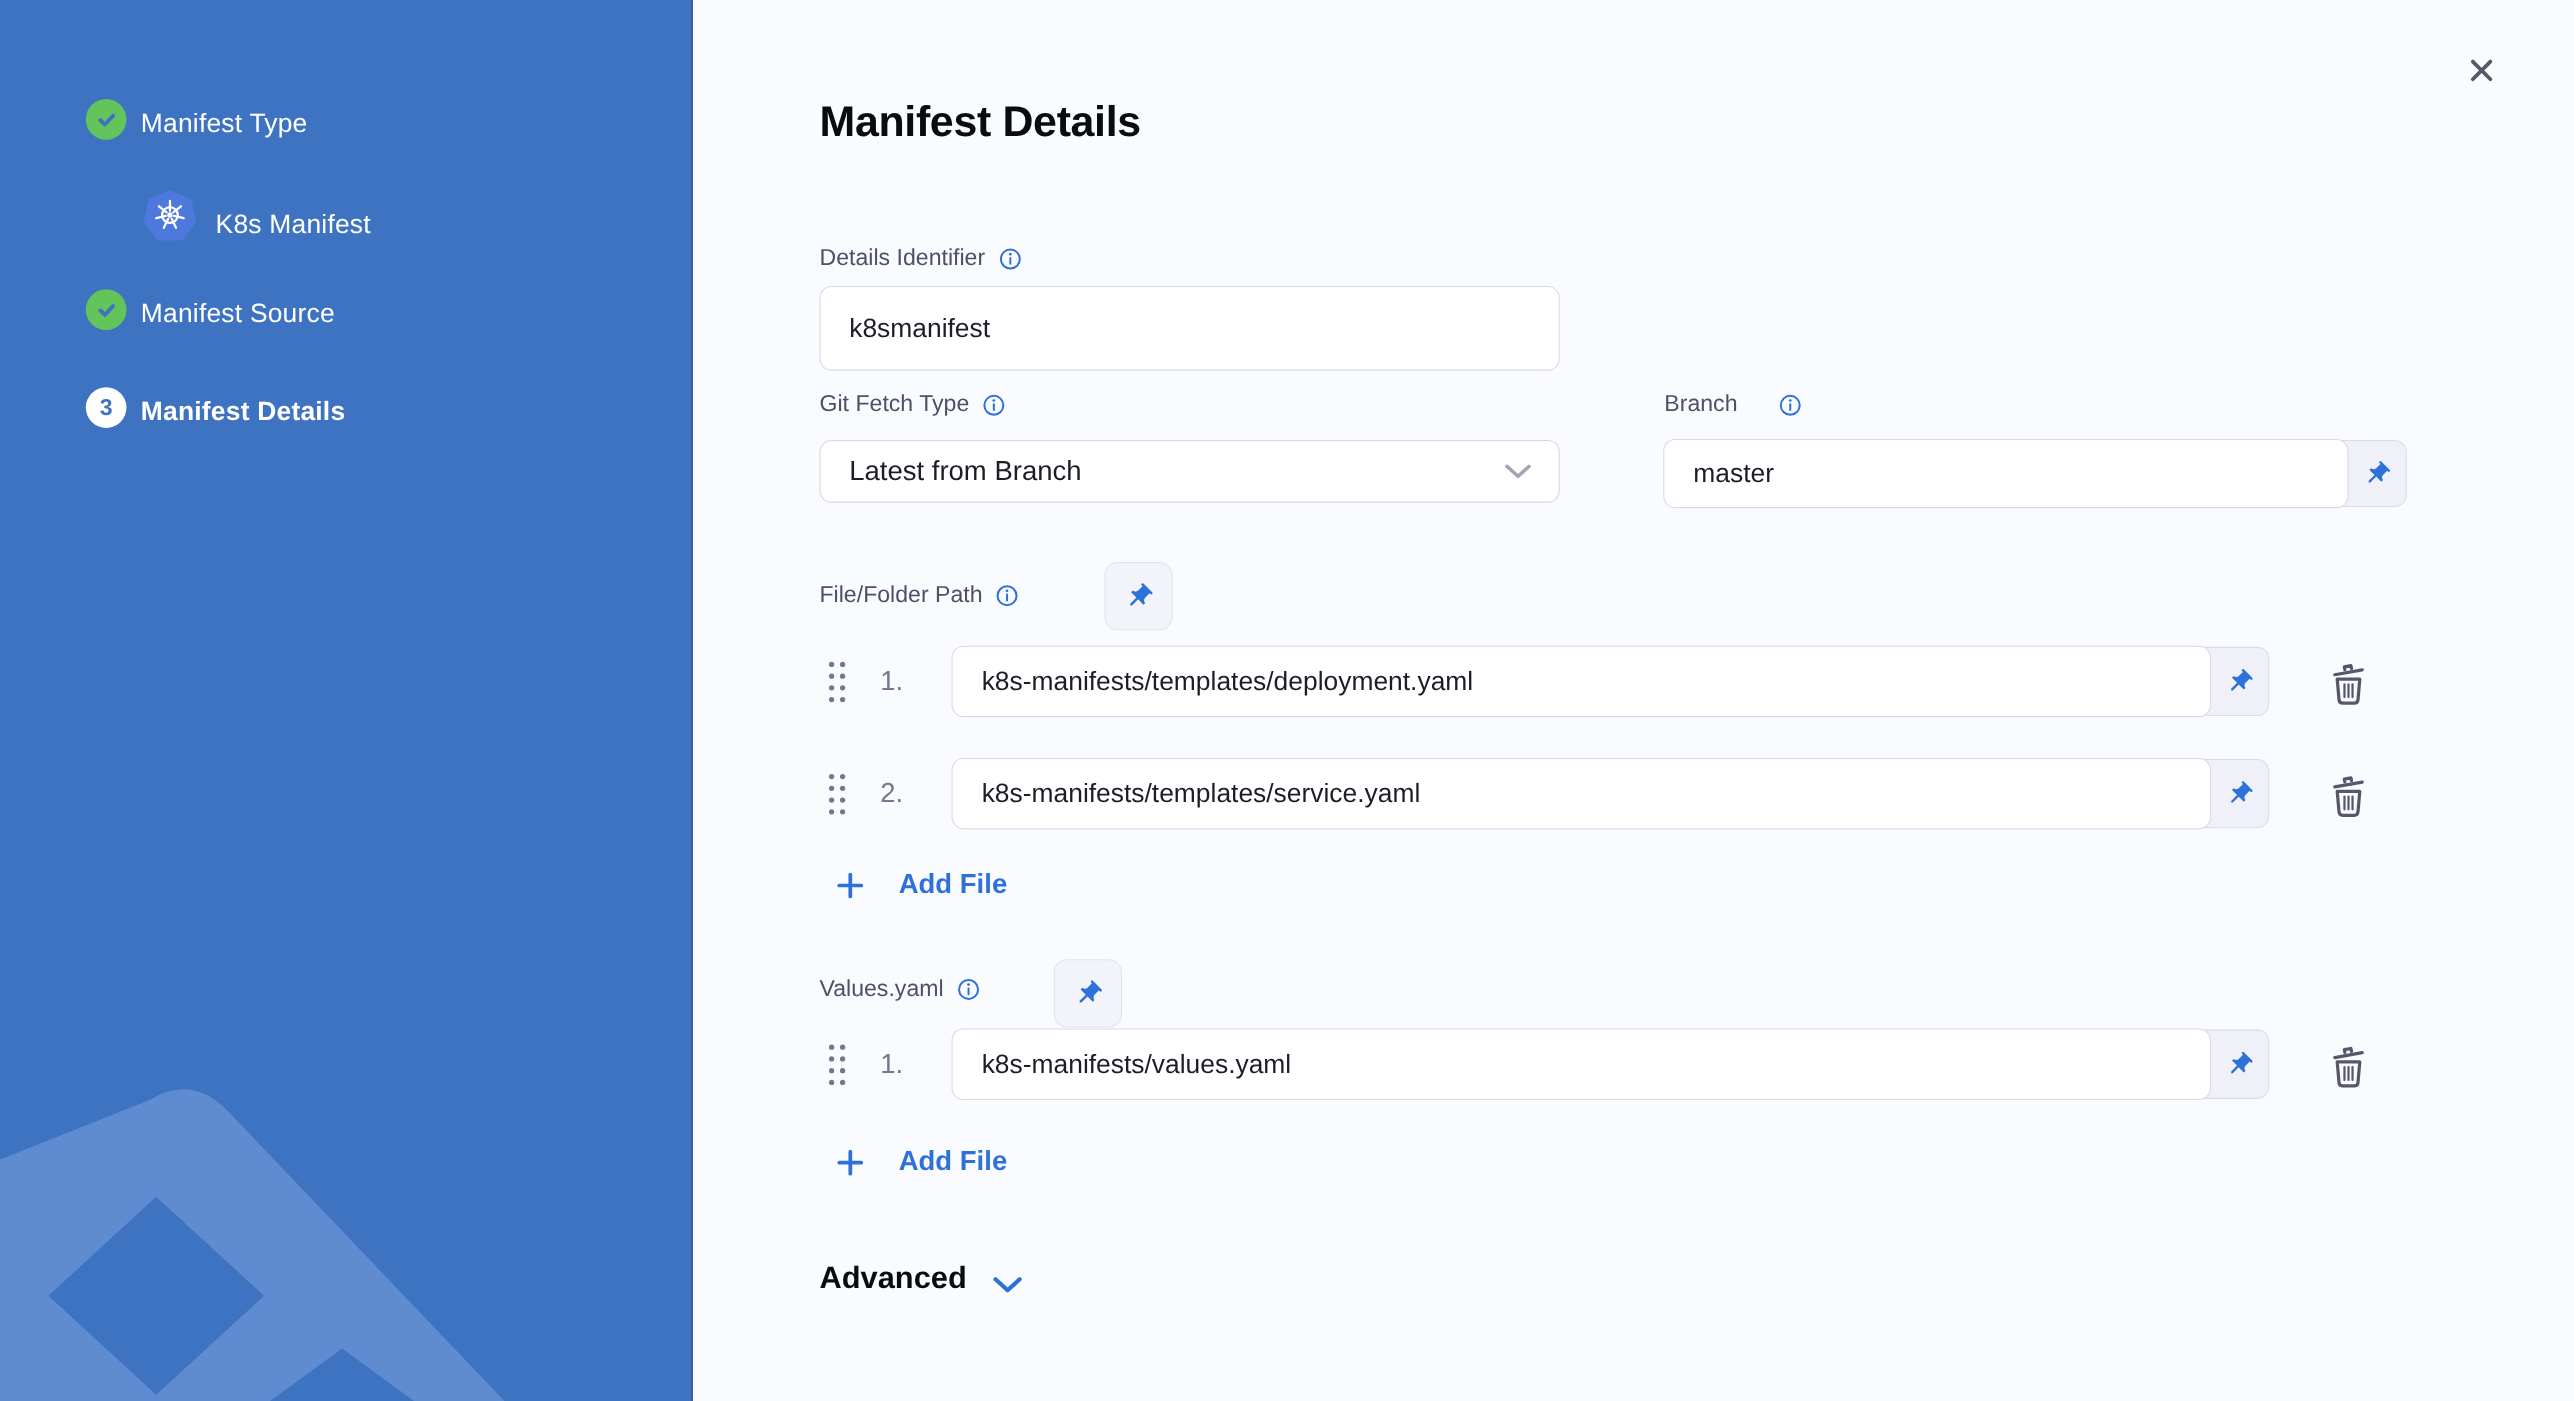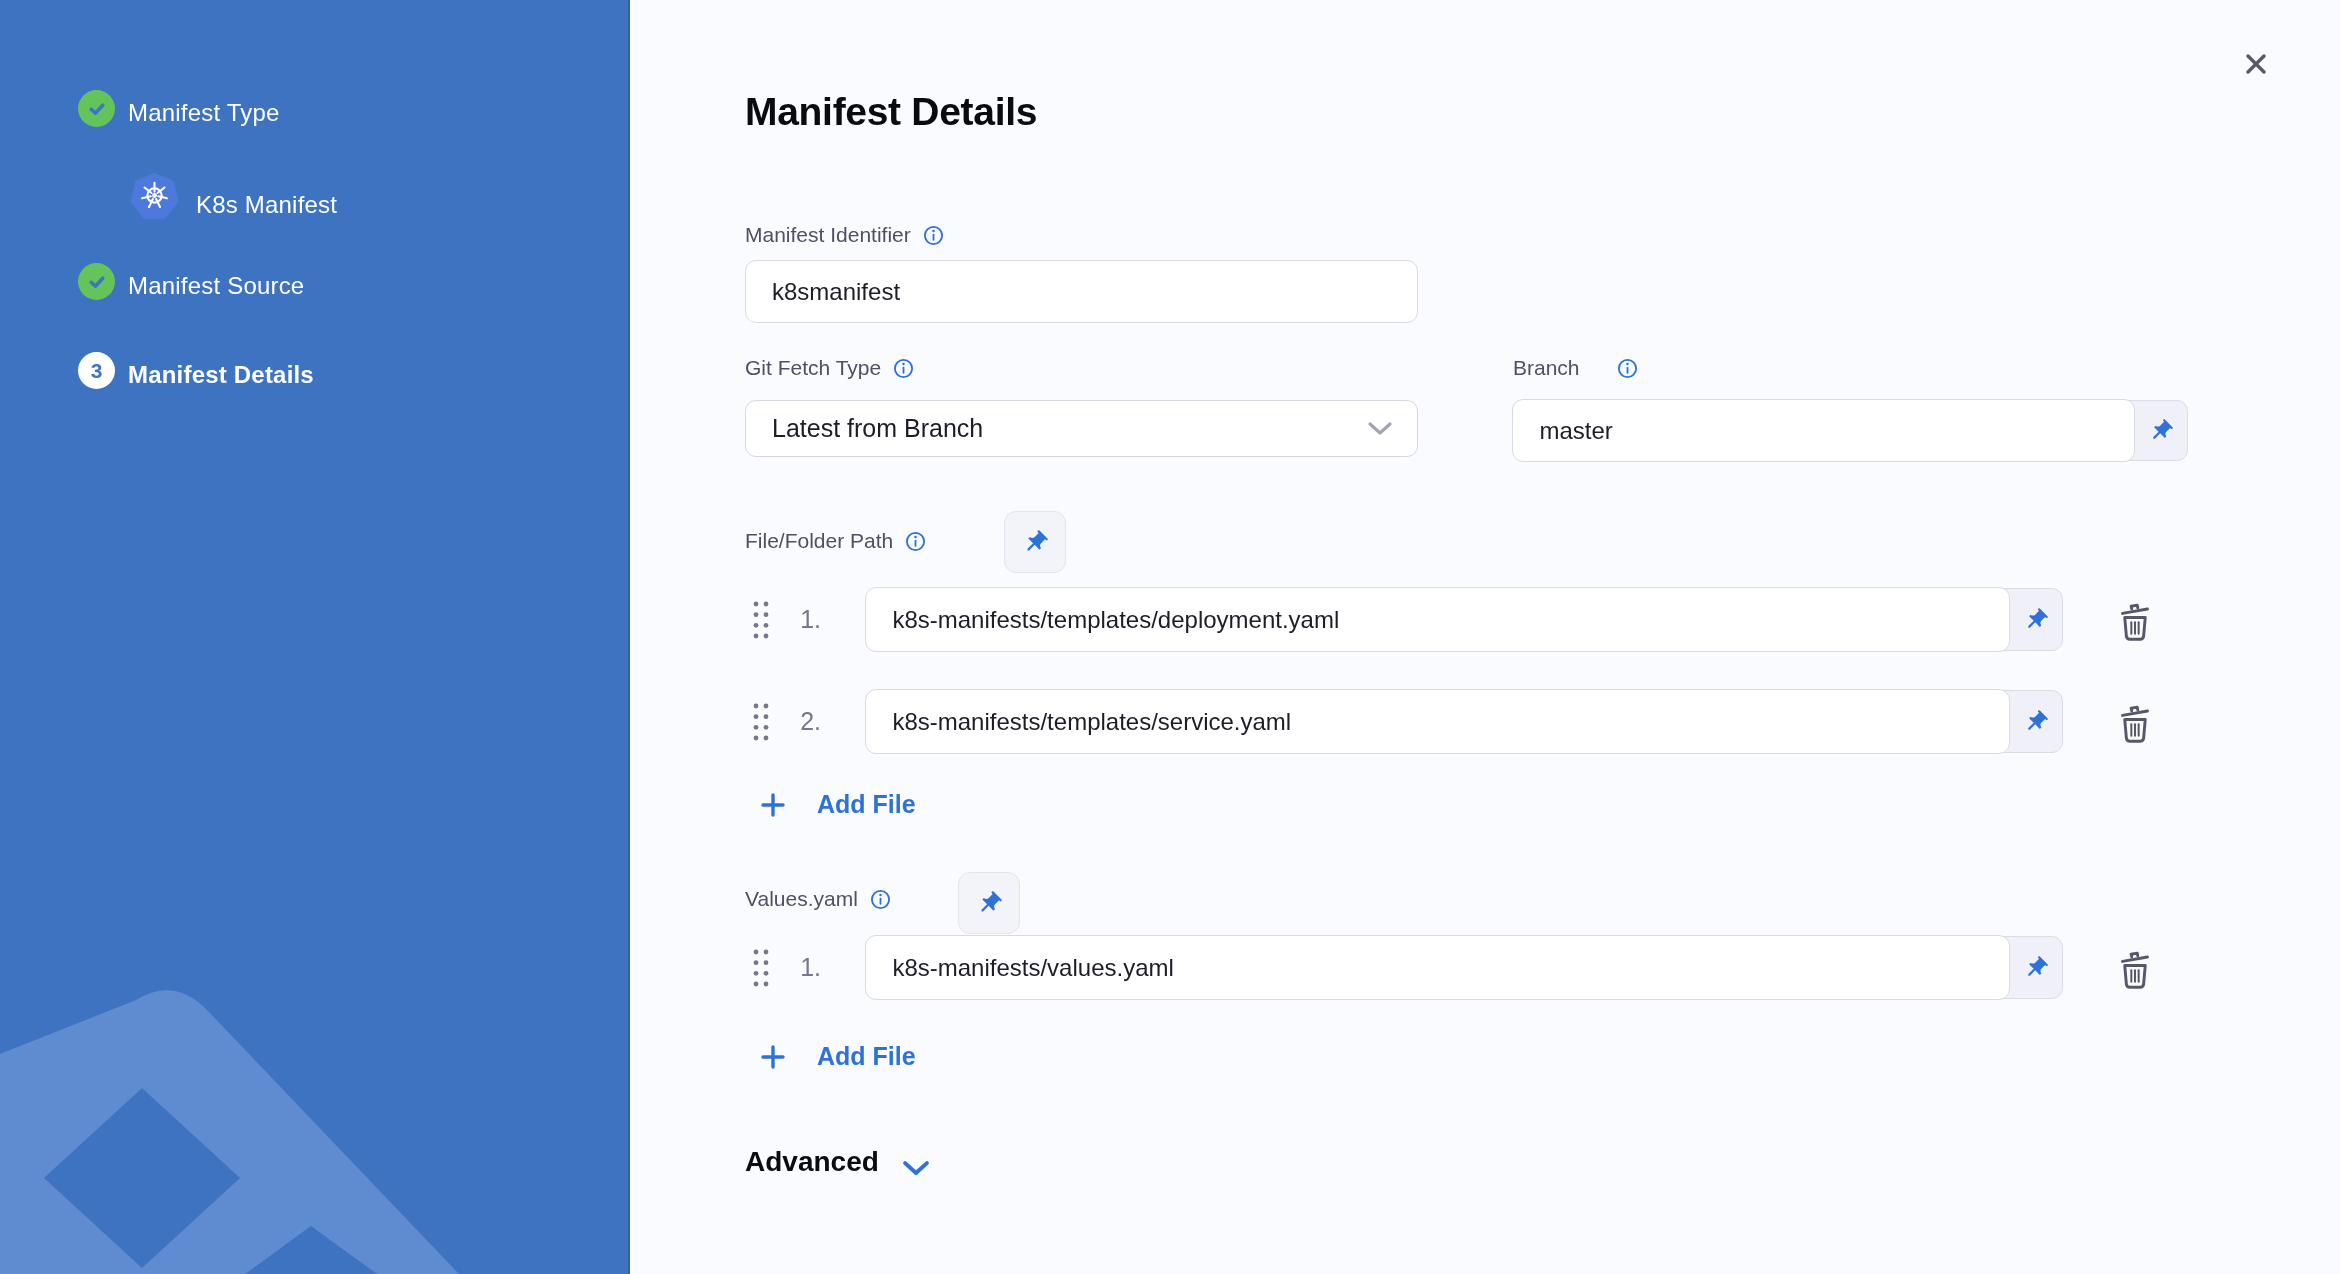--- a/index.html
+++ b/index.html
@@ -21,21 +21,21 @@
 
   
   .content { position:absolute; left:630px; top:0; width:1710px; height:100%; background:#F9FBFE; }
   .close-btn { position:absolute; left:1600px; top:38px; width:52px; height:52px; border:none; background:transparent;
                display:flex; align-items:center; justify-content:center; cursor:pointer; }
   .page-title { position:absolute; left:115px; top:90px; font-size:39px; font-weight:700; color:#0A0B10; letter-spacing:-.3px; }
 
   .label-row { position:absolute; display:flex; align-items:center; gap:11px; height:30px; }
   .field-label { font-size:21px; color:#4D5066; font-weight:500; }
 
-  .text-input { height:63px; border:1.6px solid #D9DAE6; border-radius:11px; background:#fff;
+  .text-input { height:77px; border:1.6px solid #D9DAE6; border-radius:11px; background:#fff;
                 font-family:"Liberation Sans", sans-serif; font-size:24px; color:#1C1D26; padding:0 26px; outline:none; }
 
   .select-box { position:absolute; height:57px; border:1.6px solid #D6D7E3; border-radius:11px; background:#fff;
                 display:flex; align-items:center; justify-content:space-between; padding:0 22px 0 26px; cursor:pointer; }
   .select-box .value { font-size:25px; color:#1C1D26; }
 
   .input-group { position:relative; height:61px; border:1.6px solid #DBDCE8; border-radius:11px; background:#F0F1F8; }
   .input-group > input { position:absolute; left:-1.6px; top:-1.6px; height:calc(100% + 3.2px); width:calc(100% - 50px);
                          border:1.6px solid #D9DAE6; border-radius:11px; background:#fff;
                          font-family:"Liberation Sans", sans-serif; font-size:24px; color:#1C1D26; padding:0 26px; outline:none; }
@@ -122,21 +122,21 @@
         <g stroke="#56586A" stroke-width="3.4" stroke-linecap="round">
           <line x1="8" y1="8" x2="24" y2="24"></line>
           <line x1="24" y1="8" x2="8" y2="24"></line>
         </g>
       </svg>
     </button>
 
     <h1 class="page-title">Manifest Details</h1>
 
     <div class="label-row" style="left:115px; top:220px;">
-      <span class="field-label">Manifest Identifier</span>
+      <span class="field-label">Details Identifier</span>
       <span style="display:flex;">
         <svg width="23" height="23" viewBox="0 0 24 24" fill="none">
           <circle cx="12" cy="12" r="9" stroke="#2E71D9" stroke-width="1.9"></circle>
           <line x1="12" y1="11" x2="12" y2="16.5" stroke="#2E71D9" stroke-width="1.9" stroke-linecap="round"></line>
           <circle cx="12" cy="7.4" r="1.3" fill="#2E71D9"></circle>
         </svg>
       </span>
     </div>
     <input class="text-input" style="position: absolute; left: 115px; top: 260px; width: 673px;" value="k8smanifest">
 

